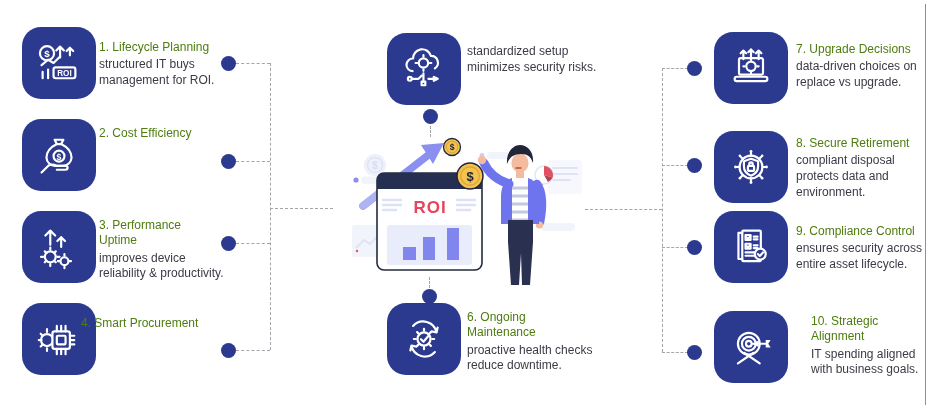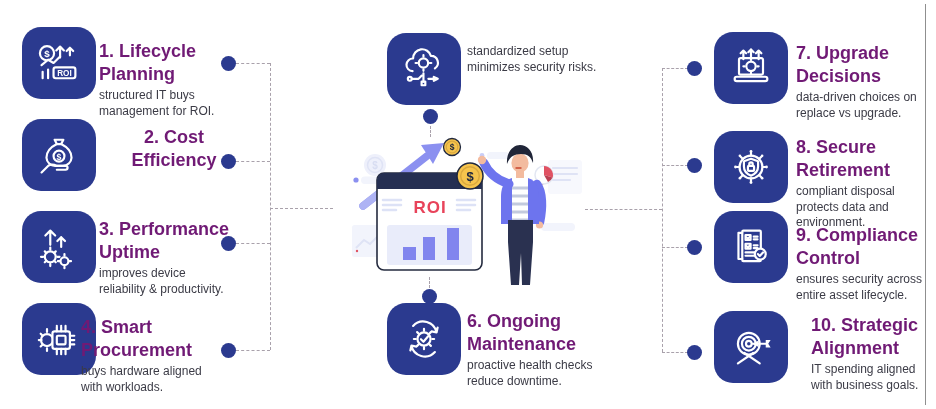--- a/index.html
+++ b/index.html
@@ -16,21 +16,21 @@
     position:absolute;width:74px;height:72px;border-radius:19px;
     background:var(--tile-navy);display:flex;align-items:center;justify-content:center;
   }
   .tile svg{width:48px;height:48px;}
   .wicon path,.wicon rect,.wicon circle,.wicon ellipse,.wicon polyline{
     stroke:#ffffff;fill:none;stroke-width:2;stroke-linecap:round;stroke-linejoin:round;
   }
   .itxt{fill:#ffffff;stroke:none !important;font-weight:bold;text-anchor:middle;
     font-family:"Liberation Sans",sans-serif;}
   .itext{position:absolute;}
-  .ititle{font-size:18px;font-weight:700;color:#701a75;line-height:1.28;
+  .ititle{font-size:12px;font-weight:400;color:#4d7c0f;line-height:1.28;
     white-space:pre-line;margin-bottom:2px;}
   .idesc{font-size:12px;color:#3b3b46;line-height:1.3;white-space:pre-line;}
   .dot{position:absolute;width:15px;height:15px;border-radius:50%;background:var(--connector-dot);}
   .dash-h{position:absolute;height:0;border-top:1.3px dashed var(--dashed-line);}
   .dash-v{position:absolute;width:0;border-left:1.3px dashed var(--dashed-line);}
   .edge-line{position:absolute;width:0;border-left:1.5px solid #8f8f8f;}
 </style>
 </head>
 <body>
 
@@ -85,21 +85,21 @@
 
   <div class="tile" style="left:22px;top:119px;">
     <svg class="wicon" viewBox="0 0 44 44">
       <path d="M18 8h8l-2 4h-4z"></path>
       <path d="M20 12c-6 3-9.5 8-9.5 12.5A8 8 0 0 0 18.5 32h7a8 8 0 0 0 8-7.5C33.5 20 30 15 24 12"></path>
       <circle cx="22" cy="23" r="5"></circle>
         <text x="22" y="26.5" class="itxt" font-size="8">$</text>
       <path d="M6 38l6-6c3-2 6-1 8 0h8c2.5 0 2.5 3.5 0 3.5h-8"></path>
     </svg>
   </div>
-  <div class="itext" style="left:99px;top:126px;width:150px;text-align:center;">
+  <div class="itext" style="left:99px;top:126px;width:150px;">
     <div class="ititle">2. Cost Efficiency</div>
   </div>
 
   <div class="tile" style="left:22px;top:211px;">
     <svg class="wicon" viewBox="0 0 44 44">
       <path d="M14 20V7M9.5 11.5 14 7l4.5 4.5"></path>
       <path d="M24 22v-9M20.5 16.5 24 13l3.5 3.5"></path>
       <circle cx="14" cy="31" r="5"></circle>
       <path d="M14 24.5v-2M14 37.5v2M7.5 31h-2M20.5 31h2M10.4 27.4 9 26M17.6 34.6 19 36M10.4 34.6 9 36M17.6 27.4 19 26"></path>
       <circle cx="27" cy="35" r="3.6"></circle>
@@ -123,22 +123,20 @@
       <circle cx="20" cy="10" r="1" style="fill:#fff;stroke:none"></circle>
         <circle cx="24" cy="10" r="1" style="fill:#fff;stroke:none"></circle>
         <circle cx="28" cy="10" r="1" style="fill:#fff;stroke:none"></circle>
       <circle cx="20" cy="36" r="1" style="fill:#fff;stroke:none"></circle>
         <circle cx="24" cy="36" r="1" style="fill:#fff;stroke:none"></circle>
         <circle cx="28" cy="36" r="1" style="fill:#fff;stroke:none"></circle>
     </svg>
   </div>
   <div class="itext" style="left:81px;top:316px;width:150px;">
     <div class="ititle">4. Smart Procurement</div>
-    <div class="idesc">buys hardware aligned
-with workloads.</div>
   </div>
 
   <div class="tile" style="left:387px;top:33px;">
     <svg class="wicon" viewBox="0 0 44 44">
       <path d="M11.5 24A5.8 5.8 0 0 1 12 12.4 8.3 8.3 0 0 1 28.3 10 6.3 6.3 0 0 1 32 21.5"></path>
       <circle cx="21.5" cy="16.5" r="4.3"></circle>
       <path d="M21.5 10.7v-1.4M21.5 22.3v1.4M15.7 16.5h-1.4M27.3 16.5h1.4"></path>
       <circle cx="9" cy="31" r="1.8"></circle>
       <path d="M10.8 31H17l3-3M21.5 26v7.5"></path>
       <rect x="19.8" y="33.5" width="3.4" height="3.4"></rect>

